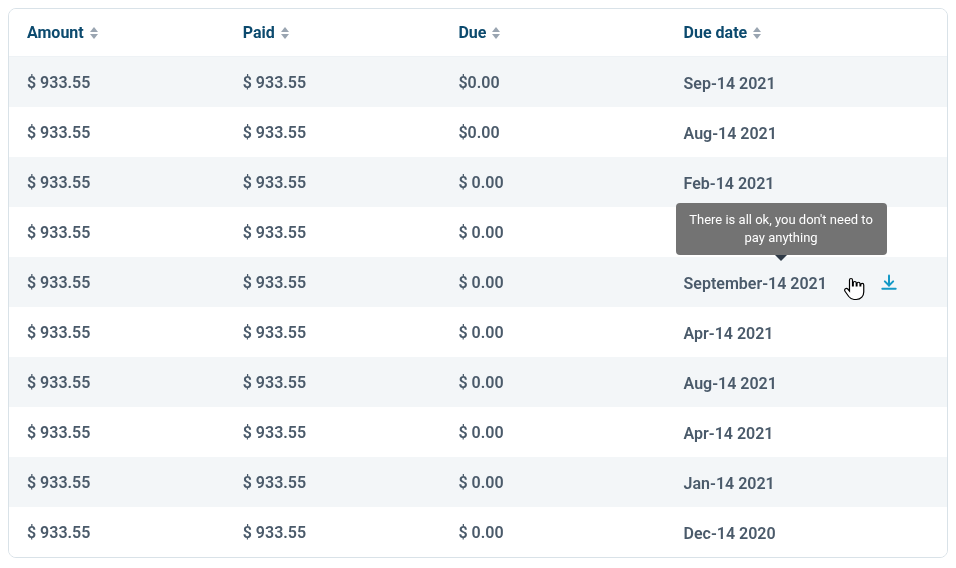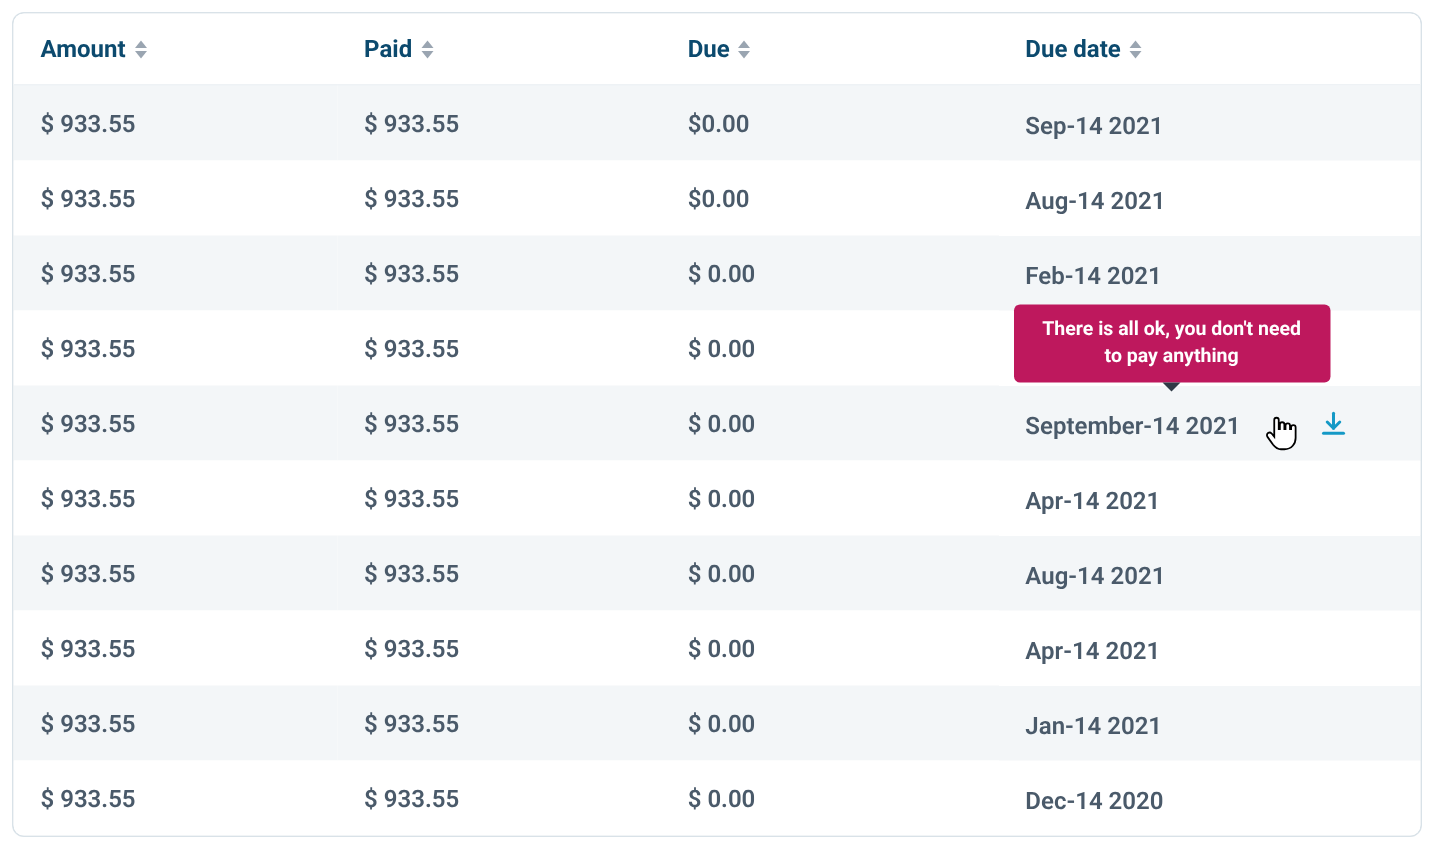--- a/index.html
+++ b/index.html
@@ -83,24 +83,24 @@
     .date-actions {
       display: flex;
       align-items: center;
       gap: 8px;
       min-width: 50px;
     }
 
     
     .tooltip {
       position: absolute;
-      background: #be185d;
+      background: #737373;
       color: #fff;
       font-size: 13px;
-      font-weight: 700;
+      font-weight: 400;
       line-height: 1.4;
       padding: 8px 12px;
       border-radius: 4px;
       text-align: center;
       width: 211px;
       z-index: 10;
       pointer-events: none;
     }
     .tooltip::after {
       content: "";

